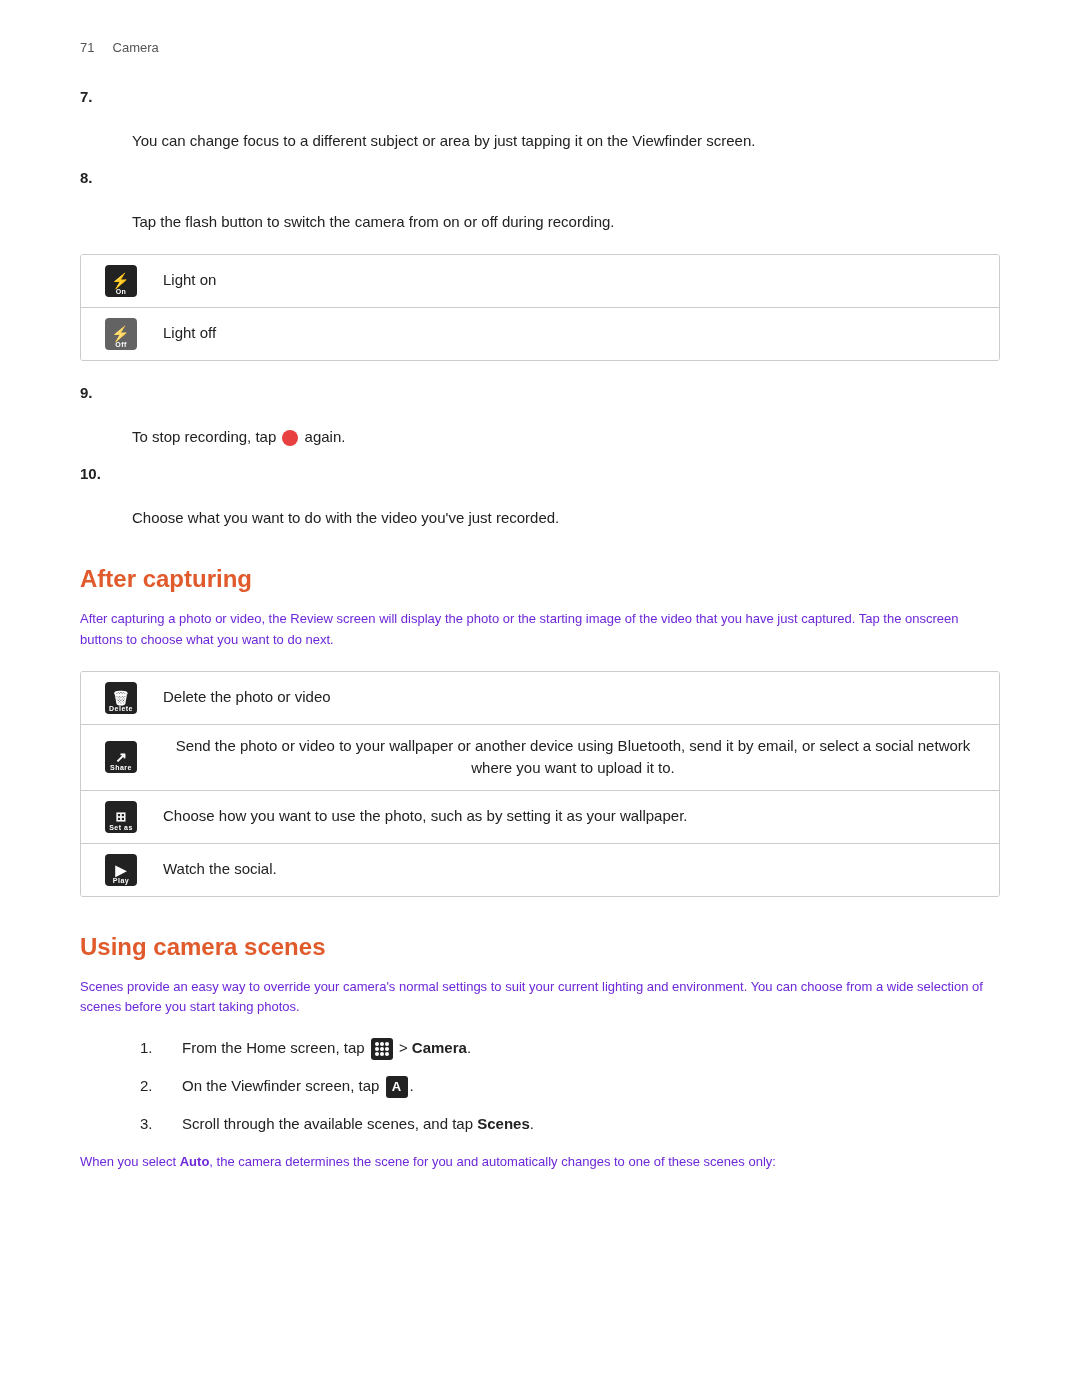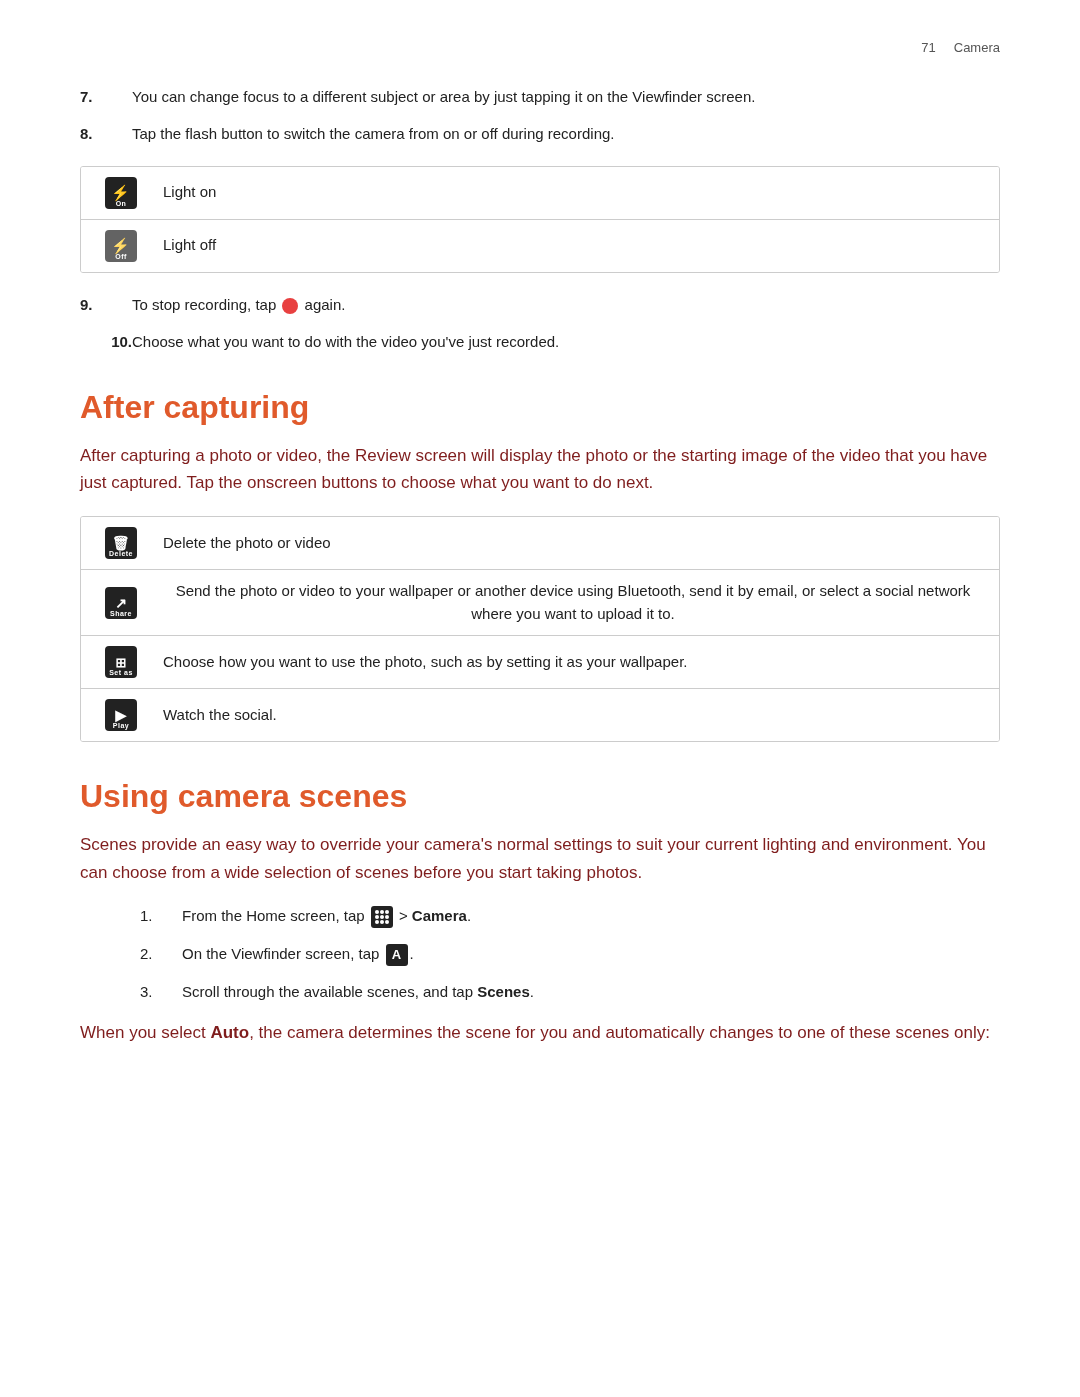--- a/index.html
+++ b/index.html
@@ -9,44 +9,43 @@
       font-size: 15px;
       color: #222;
       width: 1080px;
       min-height: 1397px;
       padding: 40px 80px 60px 80px;
     }
     .page-header {
       font-size: 13px;
       color: #555;
       margin-bottom: 30px;
-      text-align: right;
     }
     .numbered-list {
       list-style: none;
       padding: 0;
       margin: 0 0 18px 0;
     }
     .numbered-list li {
       display: flex;
       margin-bottom: 14px;
       line-height: 1.55;
     }
     .num {
       font-size: 15px;
       font-weight: bold;
       min-width: 52px;
       padding-top: 0;
     }
     .num-10 {
       min-width: 52px;
-      text-align: right;
     }
     .list-content {
       flex: 1;
+      margin-top: 44px;
     }
     .table-container {
       border: 1px solid #ccc;
       border-radius: 3px;
       margin: 20px 0 20px 0;
       overflow: hidden;
     }
     .table-row {
       display: flex;
       align-items: center;
@@ -87,29 +86,29 @@
       color: #fff;
       letter-spacing: 0.5px;
     }
     .cell-text {
       font-size: 15px;
       line-height: 1.5;
       color: #222;
       text-align: center;
     }
     .section-heading {
-      font-size: 32px;
+      font-size: 24px;
       font-weight: bold;
       color: #e05a2b;
       margin: 36px 0 16px 0;
     }
     .section-intro {
-      font-size: 17px;
+      font-size: 13px;
       line-height: 1.6;
-      color: #7f1d1d;
+      color: #6d28d9;
       margin-bottom: 18px;
     }
     .stop-icon {
       display: inline-block;
       width: 16px;
       height: 16px;
       background: #e84040;
       border-radius: 50%;
       vertical-align: middle;
       margin: 0 2px;

